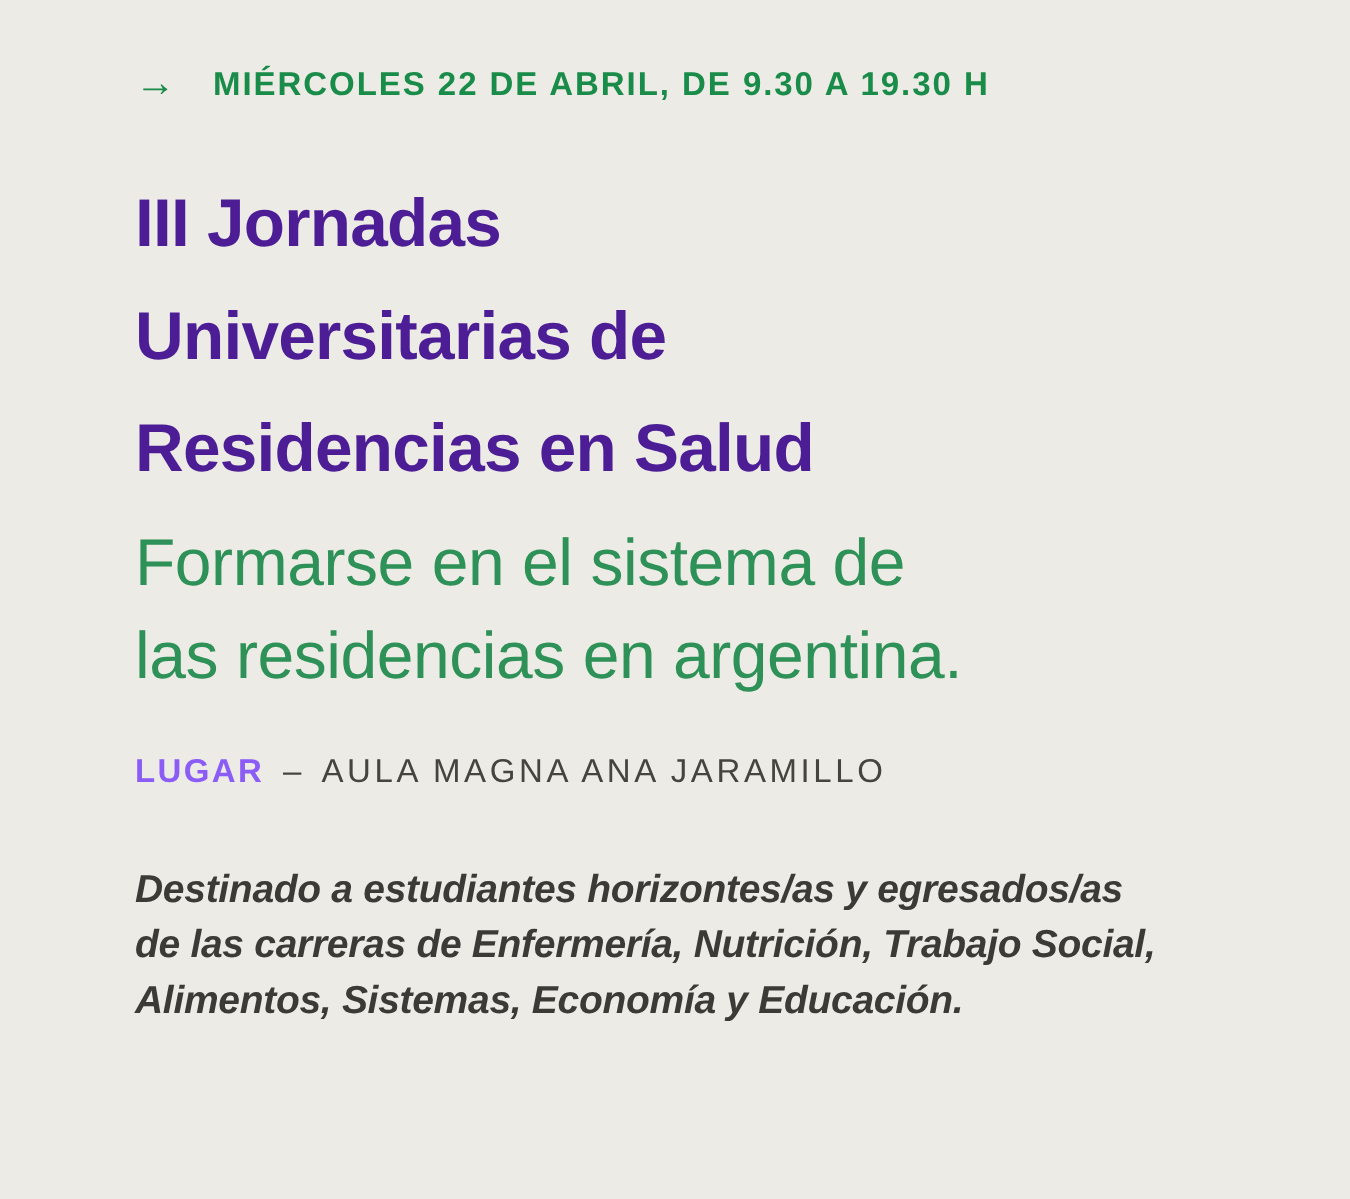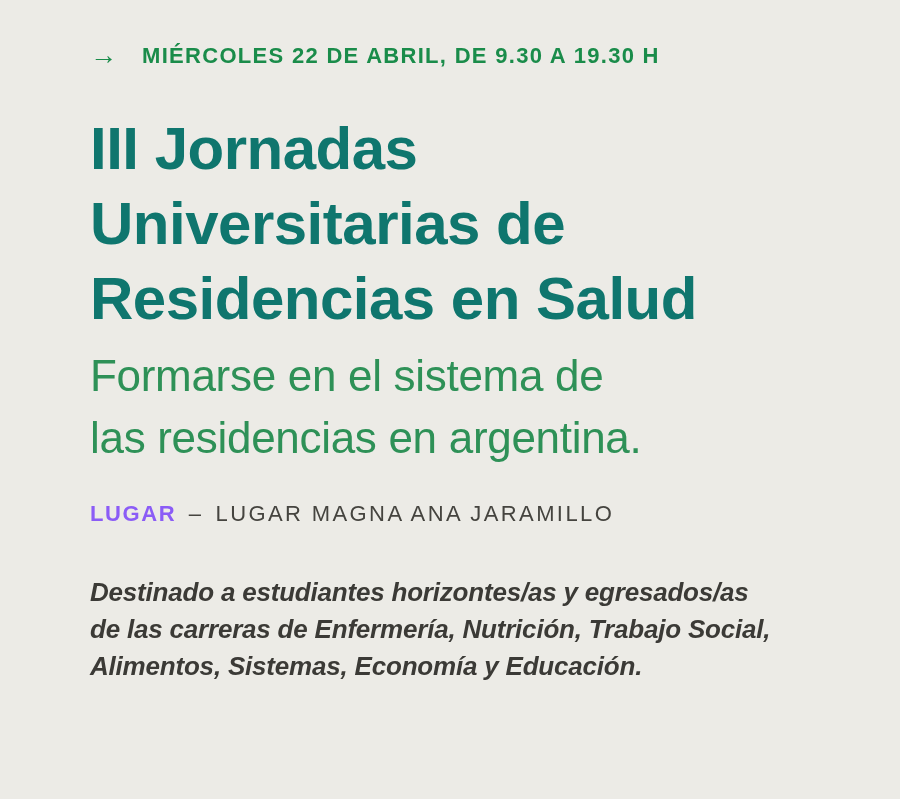--- a/index.html
+++ b/index.html
@@ -33,23 +33,23 @@
     white-space: nowrap;
   }
   .date-row .arrow {
     font-size: 27px;
     letter-spacing: 0;
     transform: translateY(-1px);
   }
   
   .title {
     margin: 40px 0 0 0;
-    color: #0f766e;
+    color: #4c1d95;
     font-weight: 700;
-    font-size: 60px;
+    font-size: 45px;
     line-height: 75px;
     letter-spacing: -0.5px;
   }
   
   .subtitle {
     margin-top: 9px;
     color: #2E9157;
     font-weight: 400;
     font-size: 44px;
     line-height: 62px;
@@ -101,21 +101,21 @@
   </h1>
 
   <div class="subtitle">
     <div>Formarse en el sistema de</div>
     <div>las residencias en argentina.</div>
   </div>
 
   <div class="location">
     <span class="label">LUGAR</span>
     <span class="separator">–</span>
-    <span class="value">LUGAR MAGNA ANA JARAMILLO</span>
+    <span class="value">AULA MAGNA ANA JARAMILLO</span>
   </div>
 
   <div class="audience">
     <div>Destinado a estudiantes horizontes/as y egresados/as</div>
     <div>de las carreras de Enfermería, Nutrición, Trabajo Social,</div>
     <div>Alimentos, Sistemas, Economía y Educación.</div>
   </div>
 
 </div>
 

